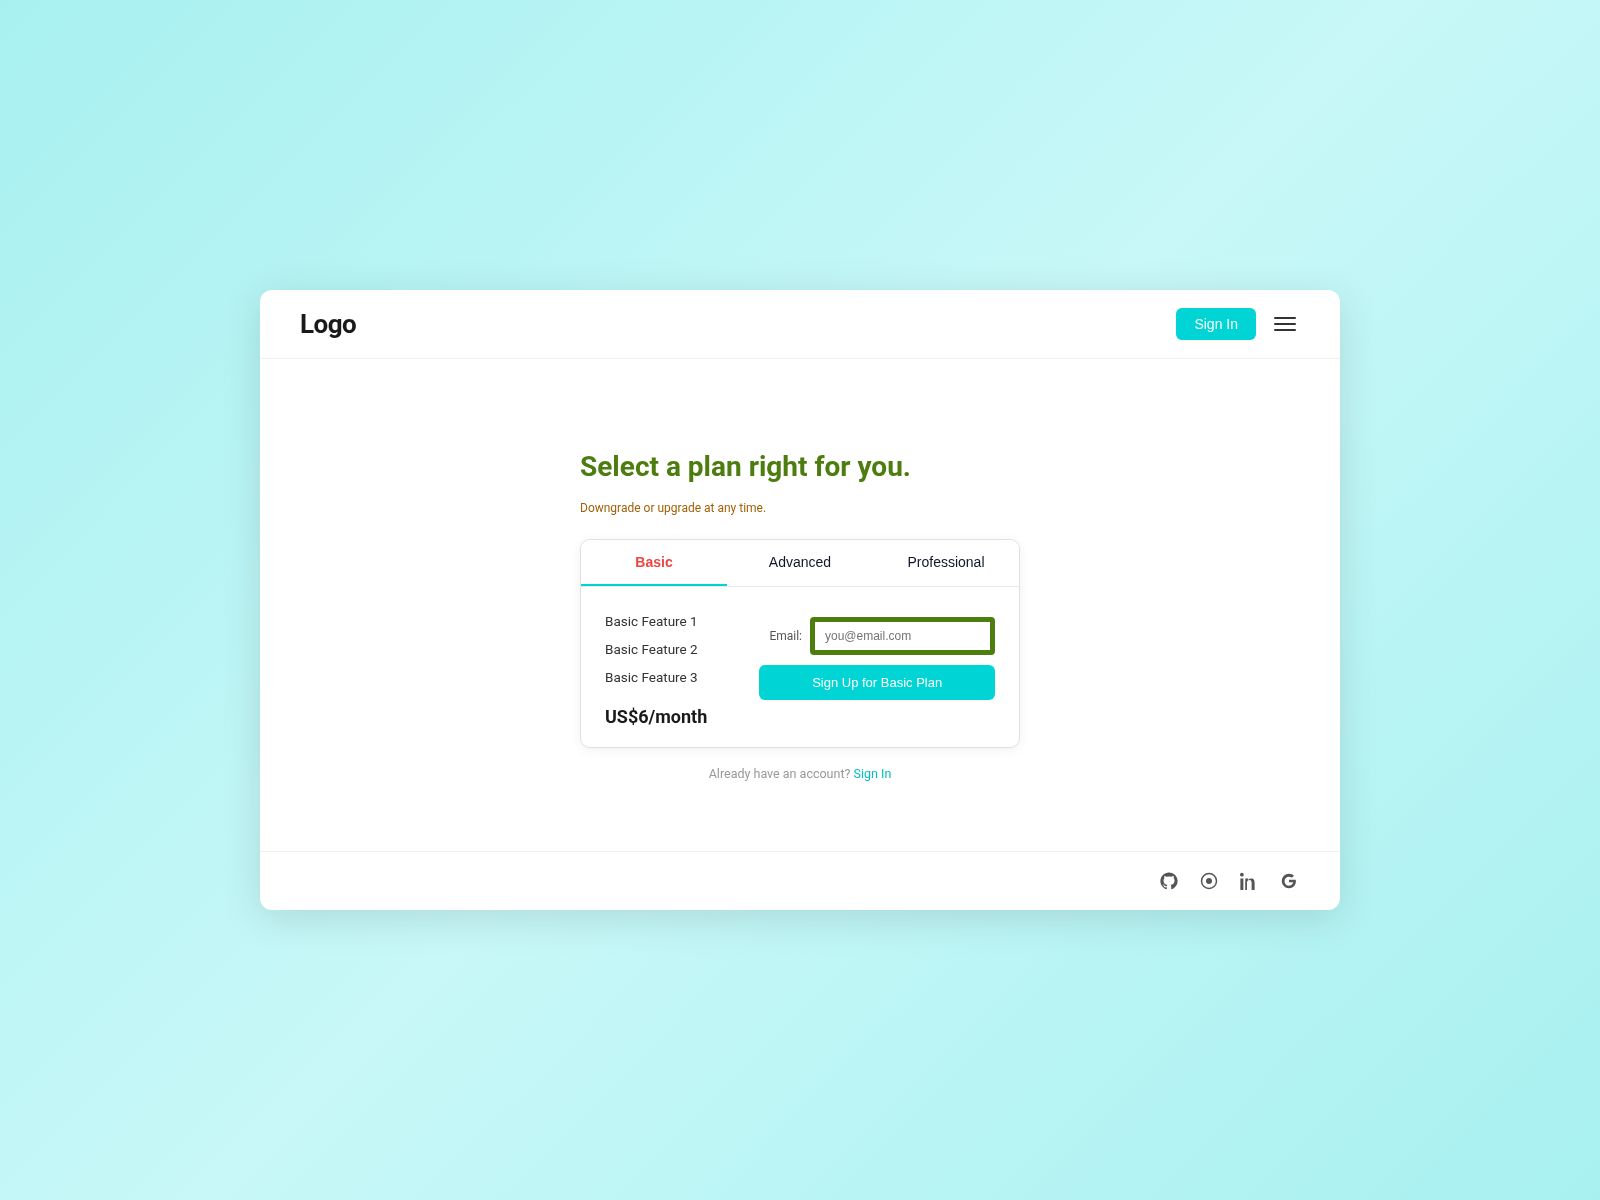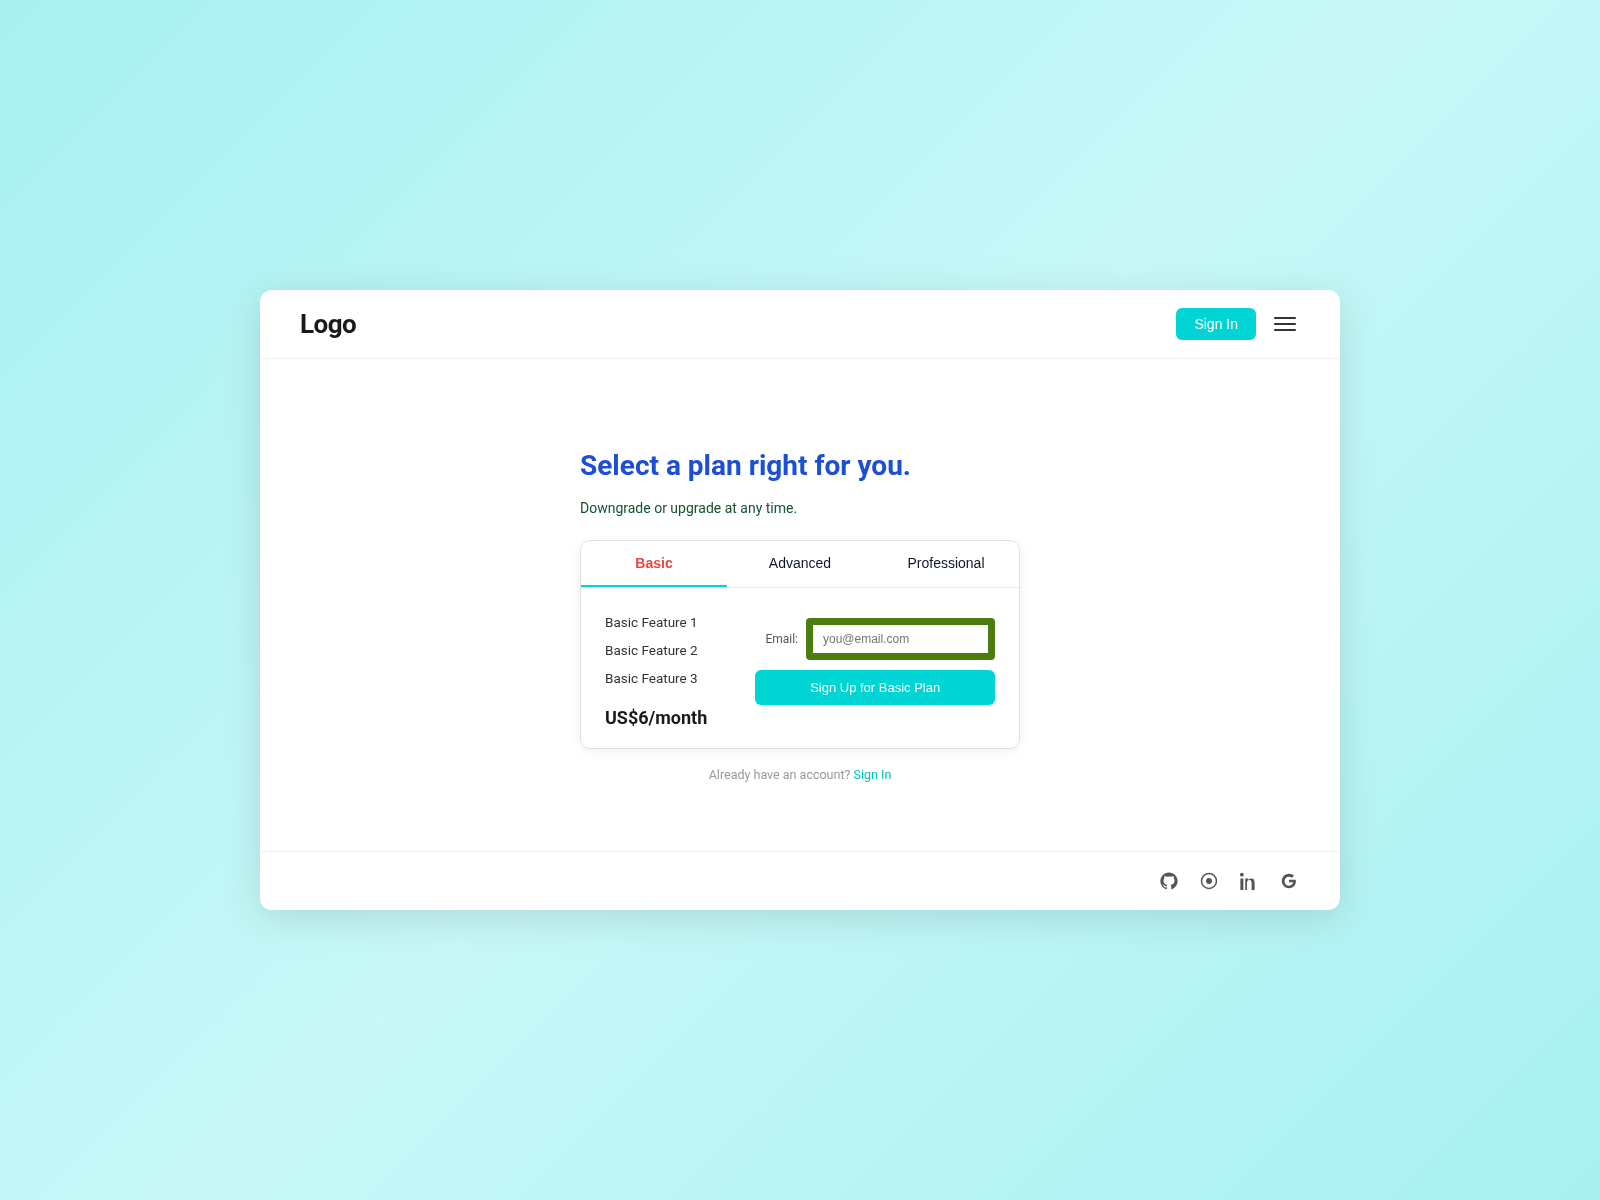--- a/index.html
+++ b/index.html
@@ -88,27 +88,27 @@
     }
 
     .plan-section {
       width: 100%;
       max-width: 440px;
     }
 
     .page-title {
       font-size: 28px;
       font-weight: 700;
-      color: #1d4ed8;
+      color: #4d7c0f;
       margin-bottom: 18px;
     }
 
     .page-subtitle {
-      font-size: 14px;
-      color: #14532d;
+      font-size: 12px;
+      color: #a16207;
       margin-bottom: 24px;
     }
 
     
     .plan-card {
       background: #fff;
       border: 1px solid #e0e0e0;
       border-radius: 10px;
       overflow: hidden;
       box-shadow: 0 2px 12px rgba(0,0,0,0.06);
@@ -183,21 +183,21 @@
 
     .email-label-text {
       font-size: 12px;
       color: #555;
       white-space: nowrap;
       margin-left: 10px;
     }
 
     .email-input {
       flex: 1;
-      border: 7px solid #4d7c0f;
+      border: 5px solid #4d7c0f;
       border-radius: 4px;
       padding: 7px 10px;
       font-size: 12px;
       color: #999;
       outline: none;
     }
 
     .signup-btn {
       background: #00d4d4;
       color: #fff;

